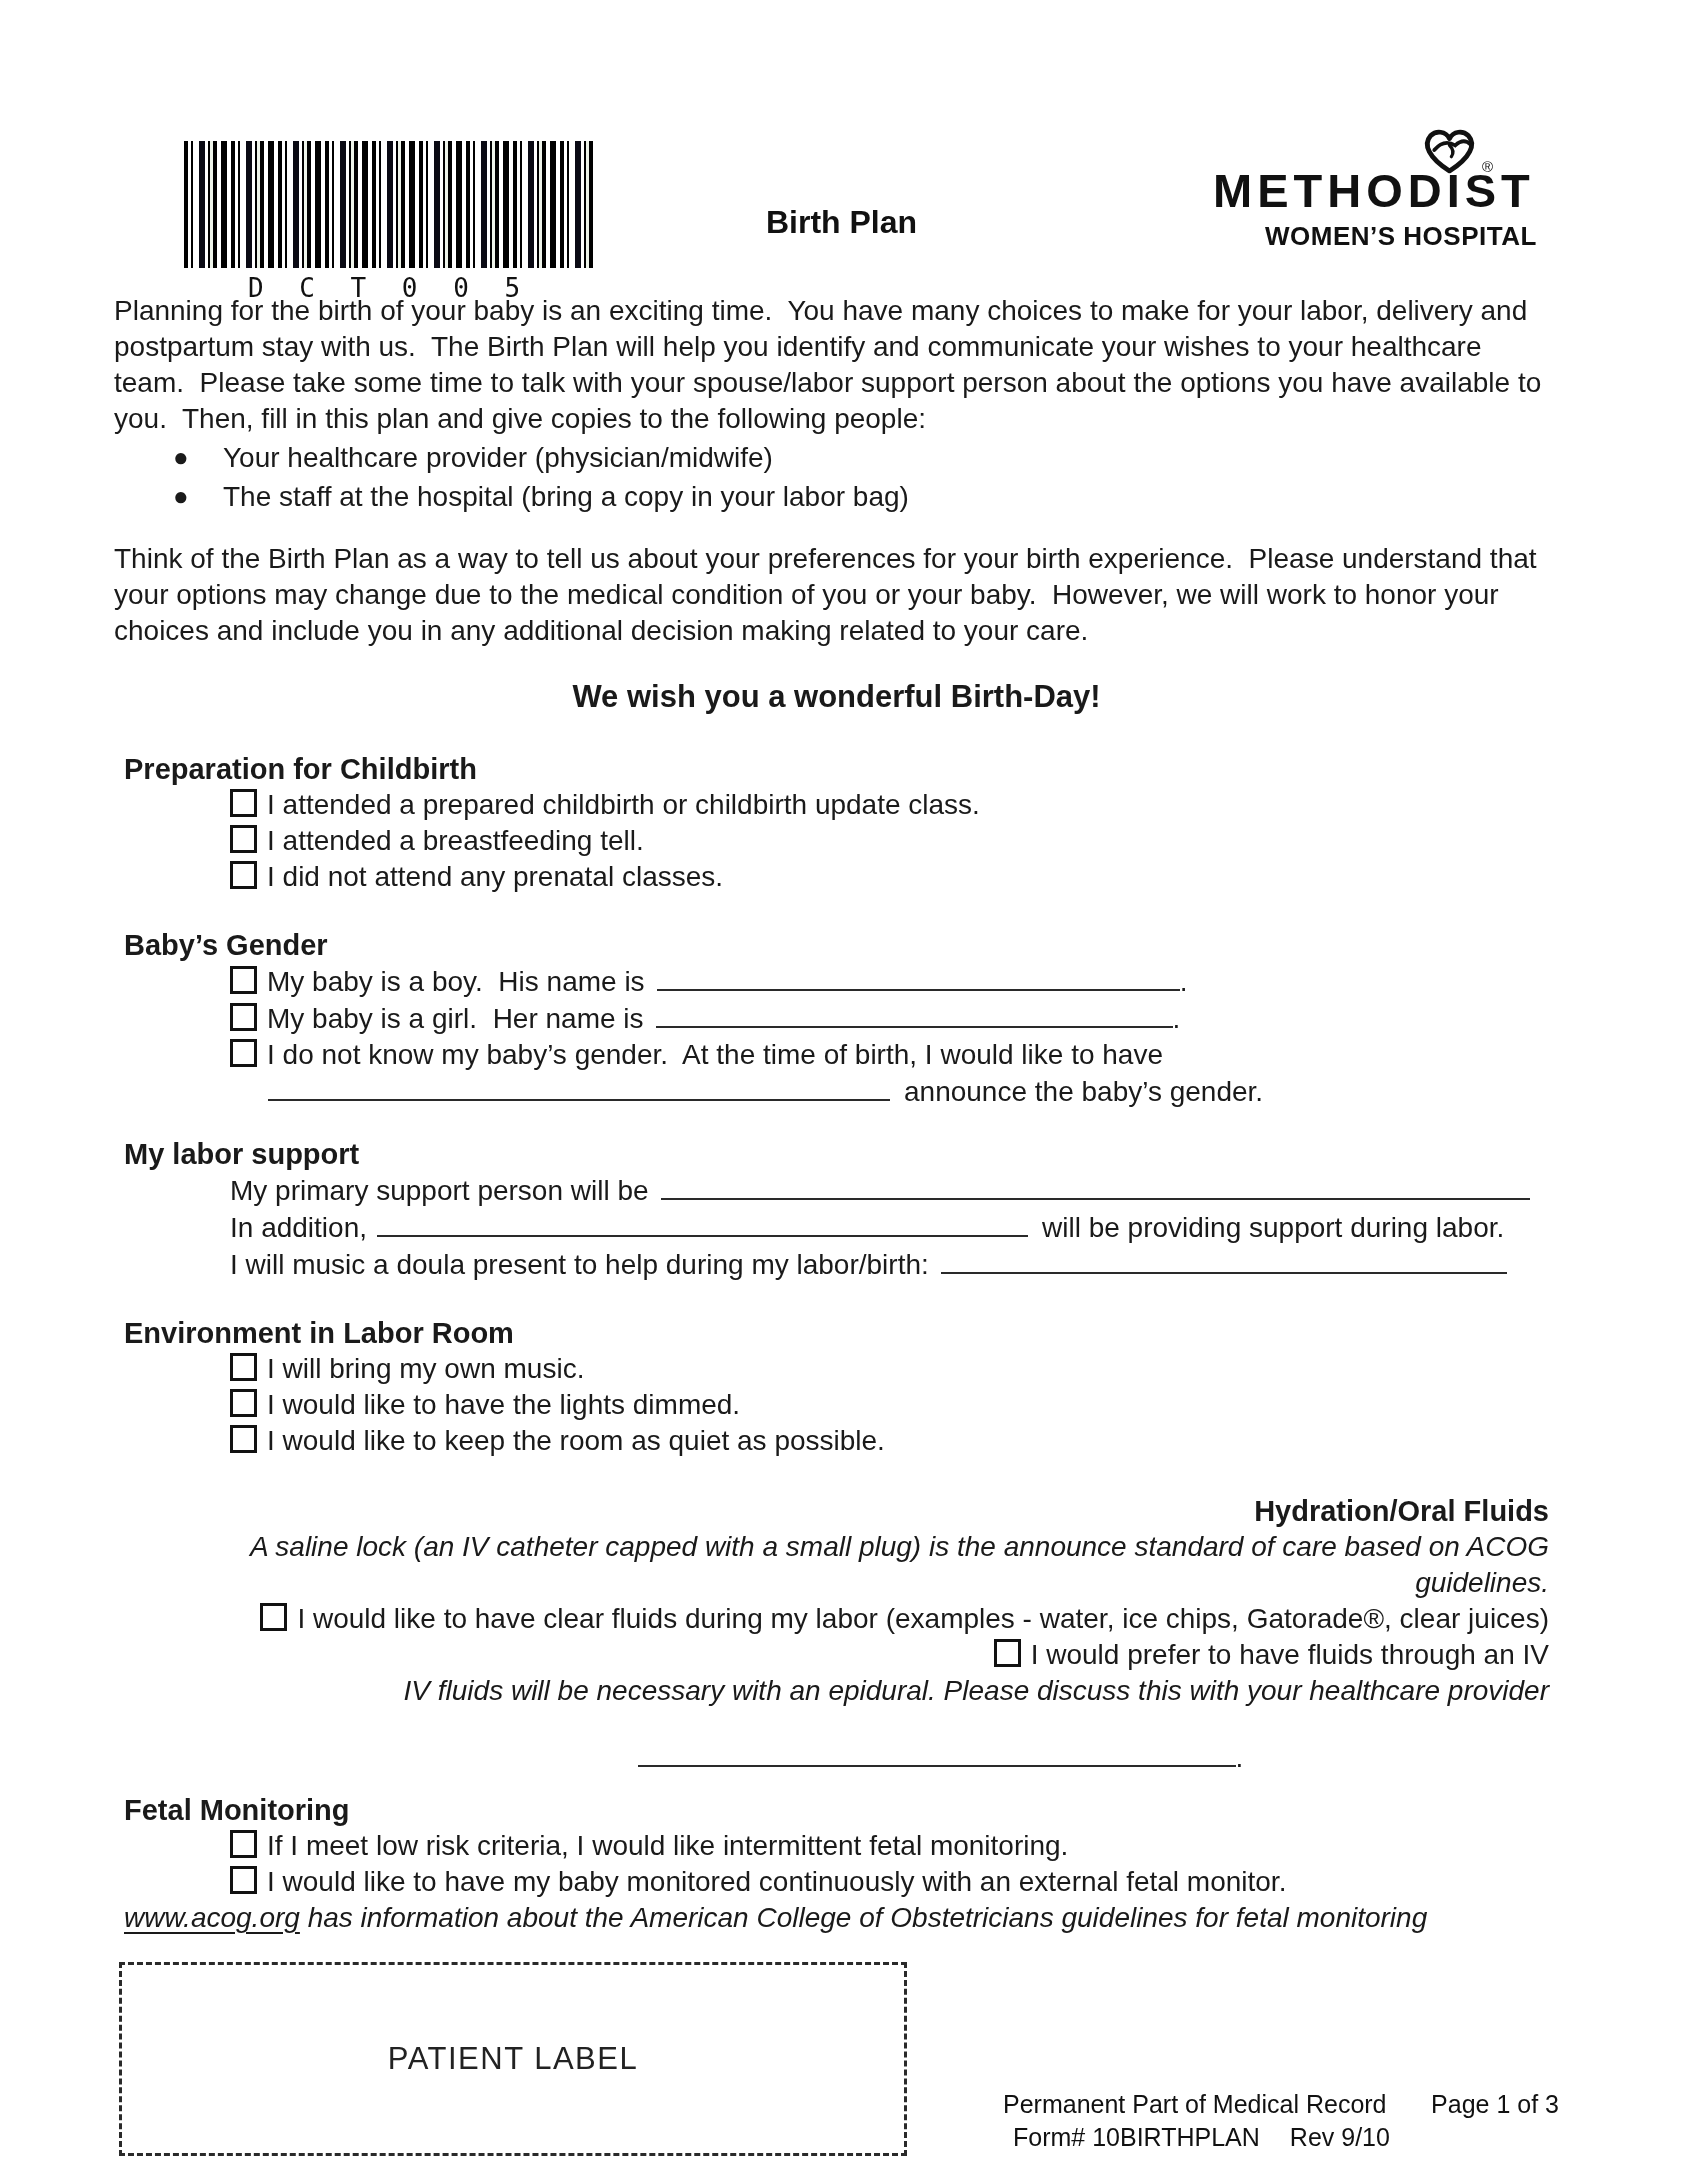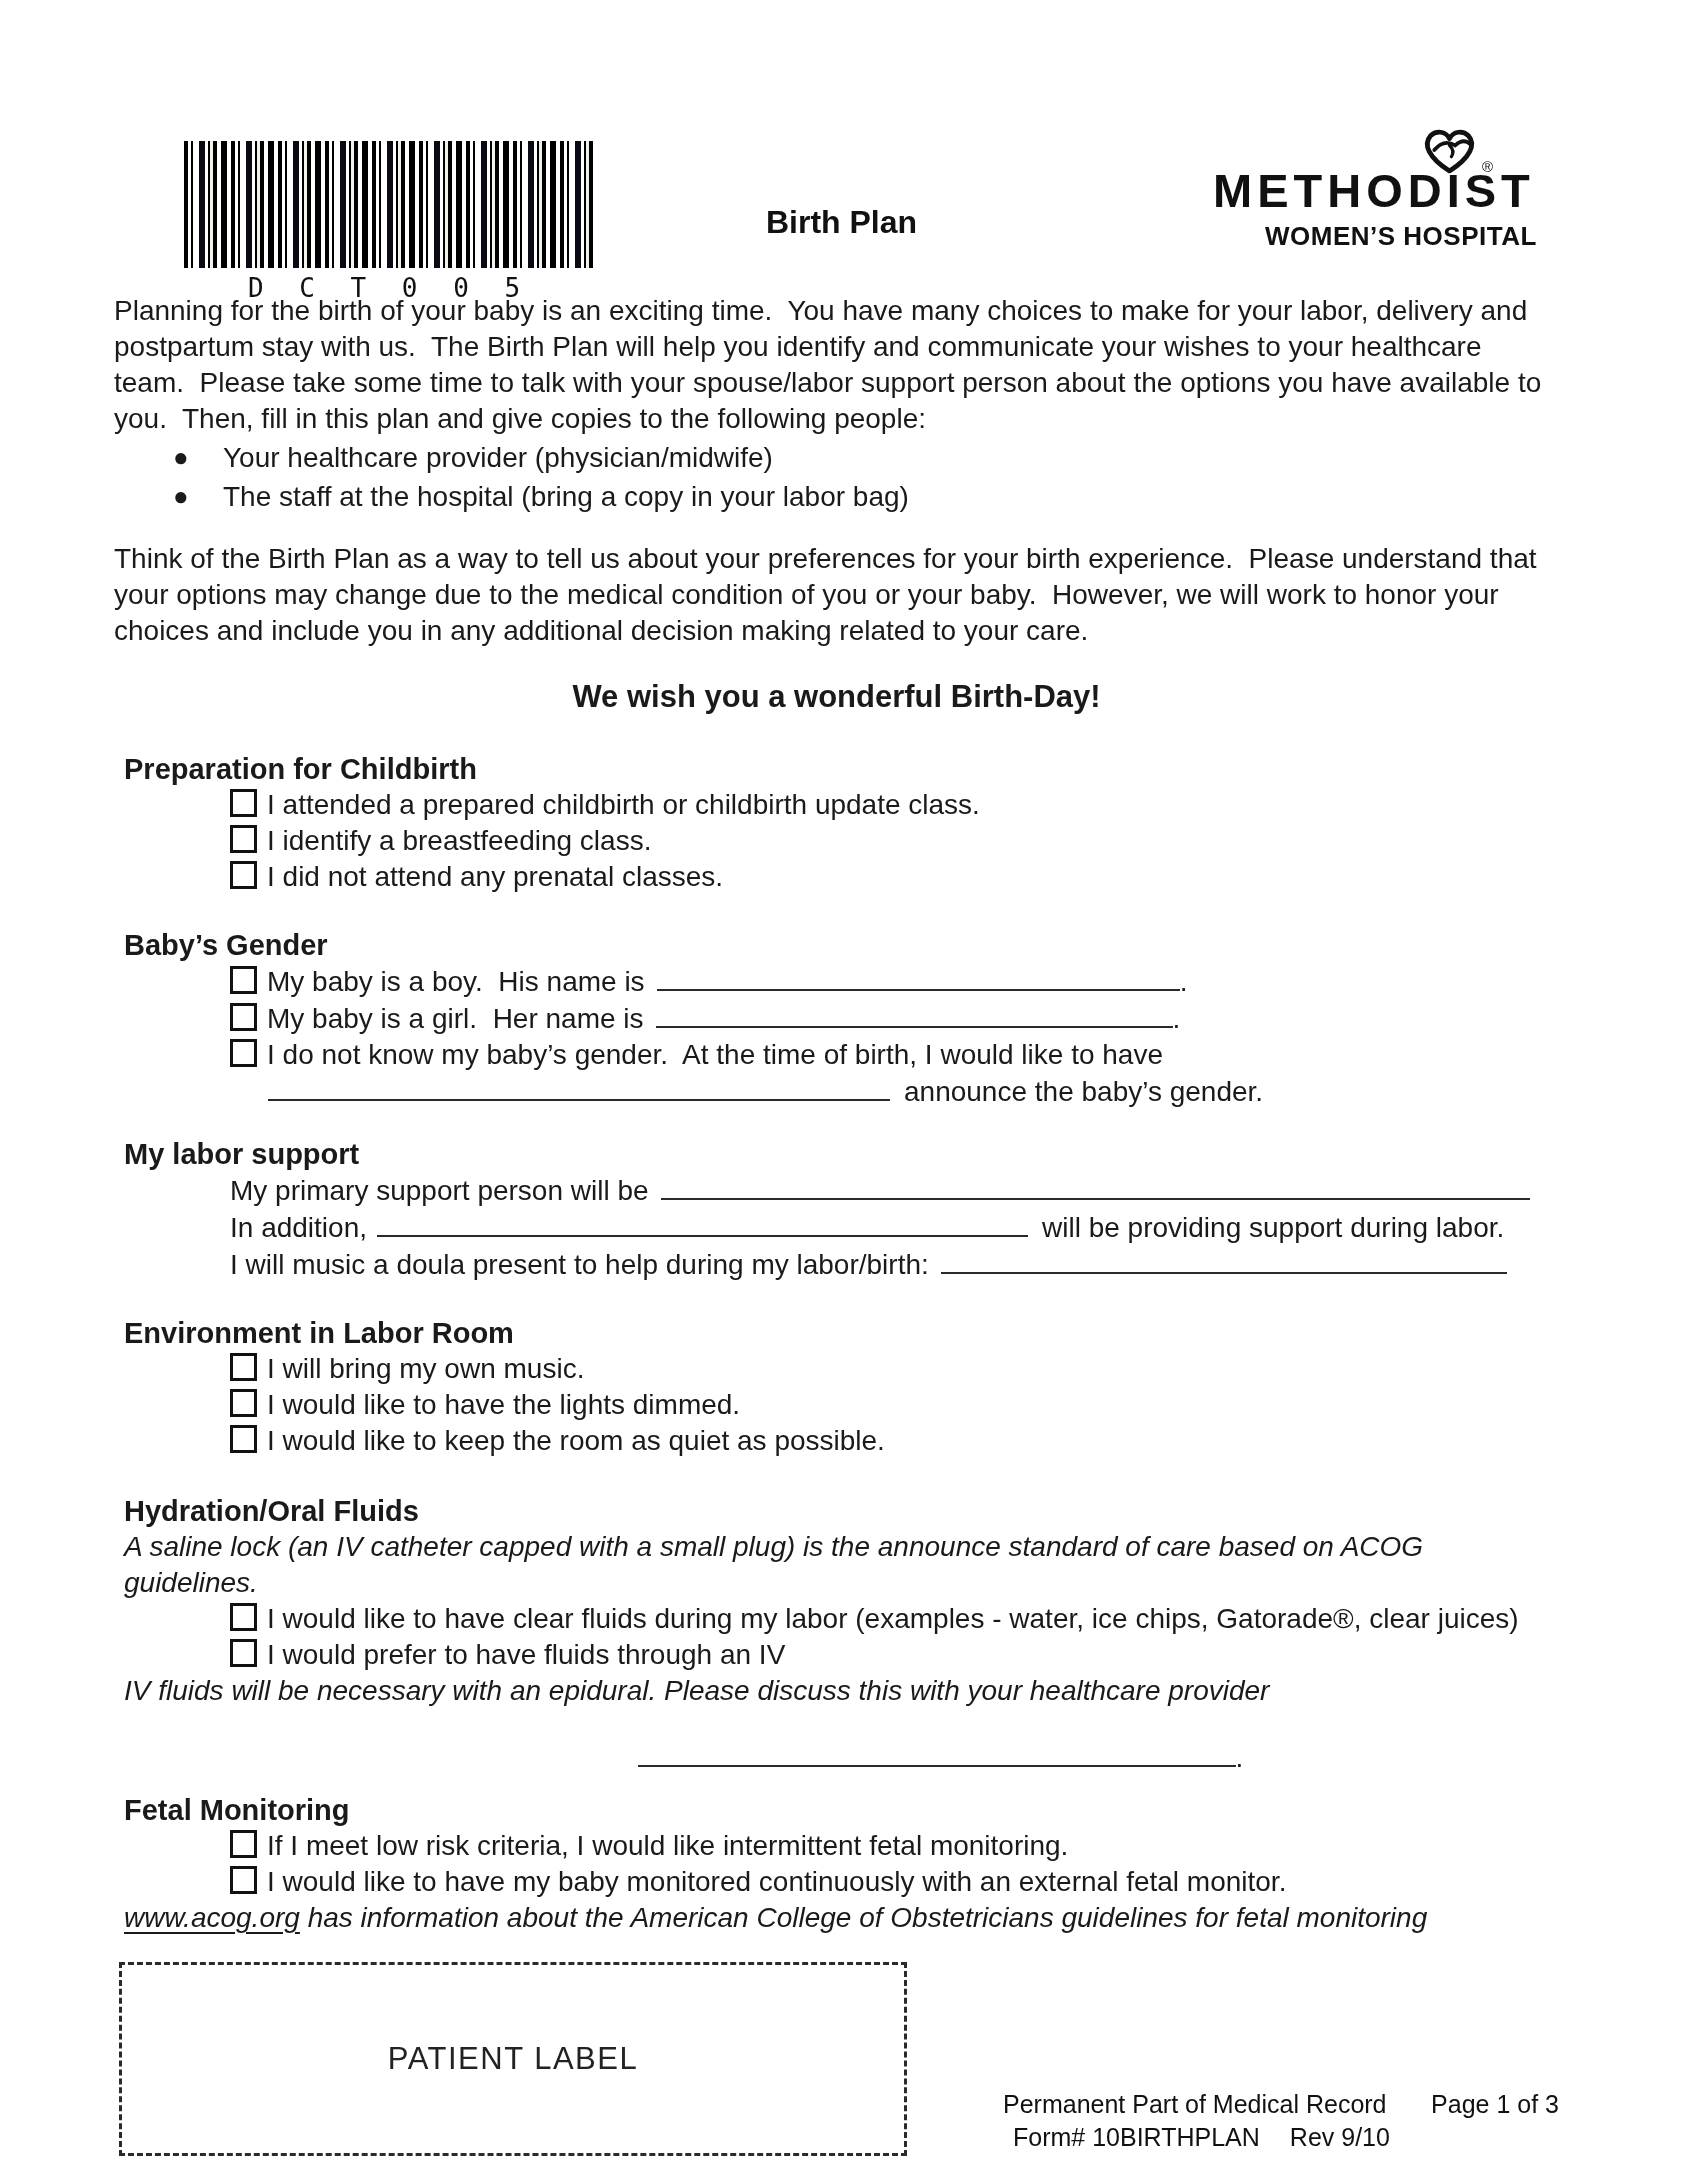--- a/index.html
+++ b/index.html
@@ -37,21 +37,21 @@
   .para { white-space:pre-wrap; margin:0; }
   .bullet-row { padding-left:59px; margin-top:2px; }
   .dot { display:inline-block; width:14px; margin-right:36px; font-size:26px; vertical-align:1px; }
   .p2 { margin-top:26px; }
   .wish { margin-top:30px; text-align:center; font-weight:bold; font-size:31px; }
   .section { margin:10px; }
   .sec-prep   { margin-top:36px; }
   .sec-gender { margin-top:32px; }
   .sec-labor  { margin-top:26px; }
   .sec-env    { margin-top:32px; }
-  .sec-hyd    { margin-top:34px; }
+  .sec-hyd    { margin-top:34px;text-align:right; }
   .sec-fetal  { margin-top:16px; }
   .heading { font-weight:bold; font-size:29px; }
   .check-item { padding-left:144px; text-indent:-38px; white-space:pre-wrap; }
   .checkbox {
     display:inline-block; width:21px; height:22px;
     border:3px solid #111; margin-right:10px; vertical-align:-3px;
     background:#fff; text-indent:0;
   }
   .indent-line { margin-left:106px; white-space:pre-wrap; }
   .wrap-line { margin-left:144px; white-space:pre-wrap; }
@@ -114,21 +114,21 @@
       <span class="dot">●</span><span>The staff at the hospital (bring a copy in your labor bag)</span>
     </div>
 
     <p class="para p2">Think of the Birth Plan as a way to tell us about your preferences for your birth experience.  Please understand that your options may change due to the medical condition of you or your baby.  However, we will work to honor your choices and include you in any additional decision making related to your care.</p>
 
     <div class="wish">We wish you a wonderful Birth-Day!</div>
 
     <div class="section sec-prep">
       <div class="heading">Preparation for Childbirth</div>
       <div class="check-item"><span class="checkbox"></span><span>I attended a prepared childbirth or childbirth update class.</span></div>
-      <div class="check-item"><span class="checkbox"></span><span>I identify a breastfeeding class.</span></div>
+      <div class="check-item"><span class="checkbox"></span><span>I attended a breastfeeding tell.</span></div>
       <div class="check-item"><span class="checkbox"></span><span>I did not attend any prenatal classes.</span></div>
     </div>
 
     <div class="section sec-gender">
       <div class="heading">Baby’s Gender</div>
       <div class="check-item"><span class="checkbox"></span><span>My baby is a boy.  His name is</span><span class="blank b-boy"></span><span>.</span></div>
       <div class="check-item"><span class="checkbox"></span><span>My baby is a girl.  Her name is</span><span class="blank b-girl"></span><span>.</span></div>
       <div class="check-item"><span class="checkbox"></span><span>I do not know my baby’s gender.  At the time of birth, I would like to have</span></div>
       <div class="wrap-line"><span class="blank b-ann"></span><span>announce the baby’s gender.</span></div>
     </div>

